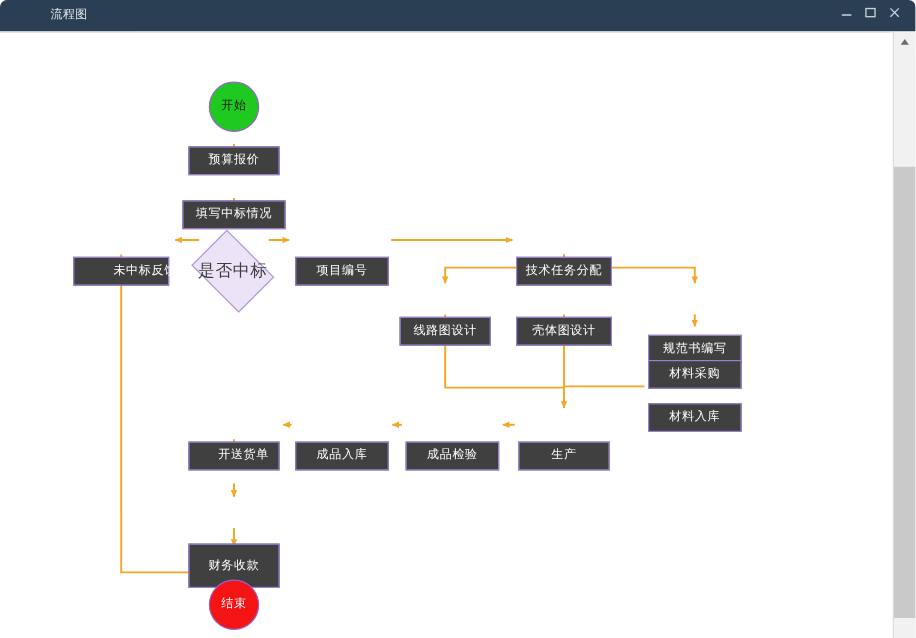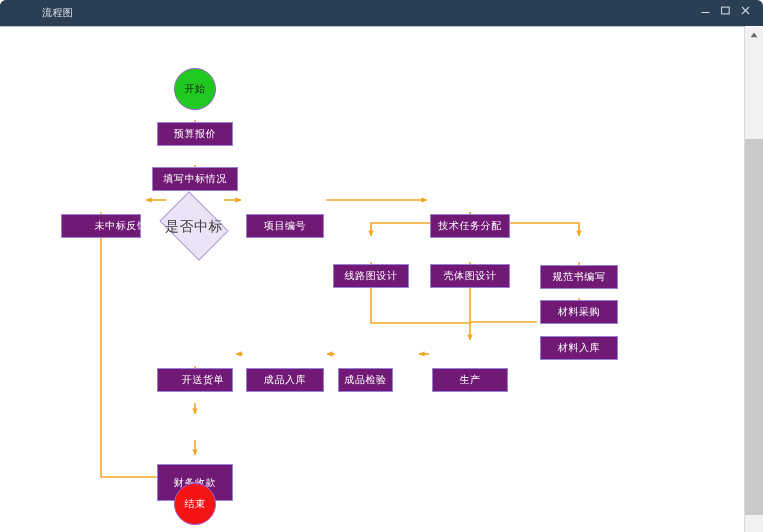--- a/index.html
+++ b/index.html
@@ -86,21 +86,21 @@
     align-items: center;
     justify-content: center;
     color: #ffffff;
     font-size: 10px;
     line-height: 12px;
     letter-spacing: 0.6px;
     white-space: nowrap;
     user-select: none;
   }
   .node.process {
-    background: #701a75;
+    background: #404040;
     border: 1.5px solid #9b7fd4;
   }
   .node.terminator {
     border-radius: 50%;
     border: 1.5px solid #9b5fd0;
   }
   .node.start { background: #1fc91f; color: #1a1a1a; }
   .node.end   { background: #f51414; color: #ffffff; }
   .node.decision {
     background: transparent;
@@ -278,50 +278,50 @@
     </div>
 
     <div class="node process" style="left:333px;top:237px;width:76px;height:24px;">
       <span>线路图设计</span>
     </div>
 
     <div class="node process" style="left:430px;top:237px;width:80px;height:24px;">
       <span>壳体图设计</span>
     </div>
 
-    <div class="node process" style="left:540px;top:238px;width:78px;height:24px;">
+    <div class="node process" style="left:540px;top:252px;width:78px;height:24px;">
       <span>规范书编写</span>
     </div>
 
     <div class="node process" style="left:540px;top:273px;width:78px;height:24px;">
       <span>材料采购</span>
     </div>
 
     <div class="node process" style="left:540px;top:309px;width:78px;height:24px;">
       <span>材料入库</span>
     </div>
 
     <div class="node process" style="left:432px;top:341px;width:76px;height:24px;">
       <span>生产</span>
     </div>
 
-    <div class="node process" style="left:338px;top:341px;width:55px;height:24px;">
+    <div class="node process" style="left:338px;top:341px;width:78px;height:24px;">
       <span>成品检验</span>
     </div>
 
     <div class="node process" style="left:246px;top:341px;width:78px;height:24px;">
       <span>成品入库</span>
     </div>
 
     <div class="node process" style="left:157px;top:341px;width:76px;height:24px;padding-left:16px;">
       <span>开送货单</span>
     </div>
 
 
-    <div class="node process" style="left:157px;top:437px;width:76px;height:37px;">
+    <div class="node process" style="left:157px;top:426px;width:76px;height:37px;">
       <span>财务收款</span>
     </div>
 
     <div class="node terminator end" style="left:174px;top:456px;width:42px;height:42px;">
       <span>结束</span>
     </div>
 
   </div>
 
   <div id="v-scroll">

